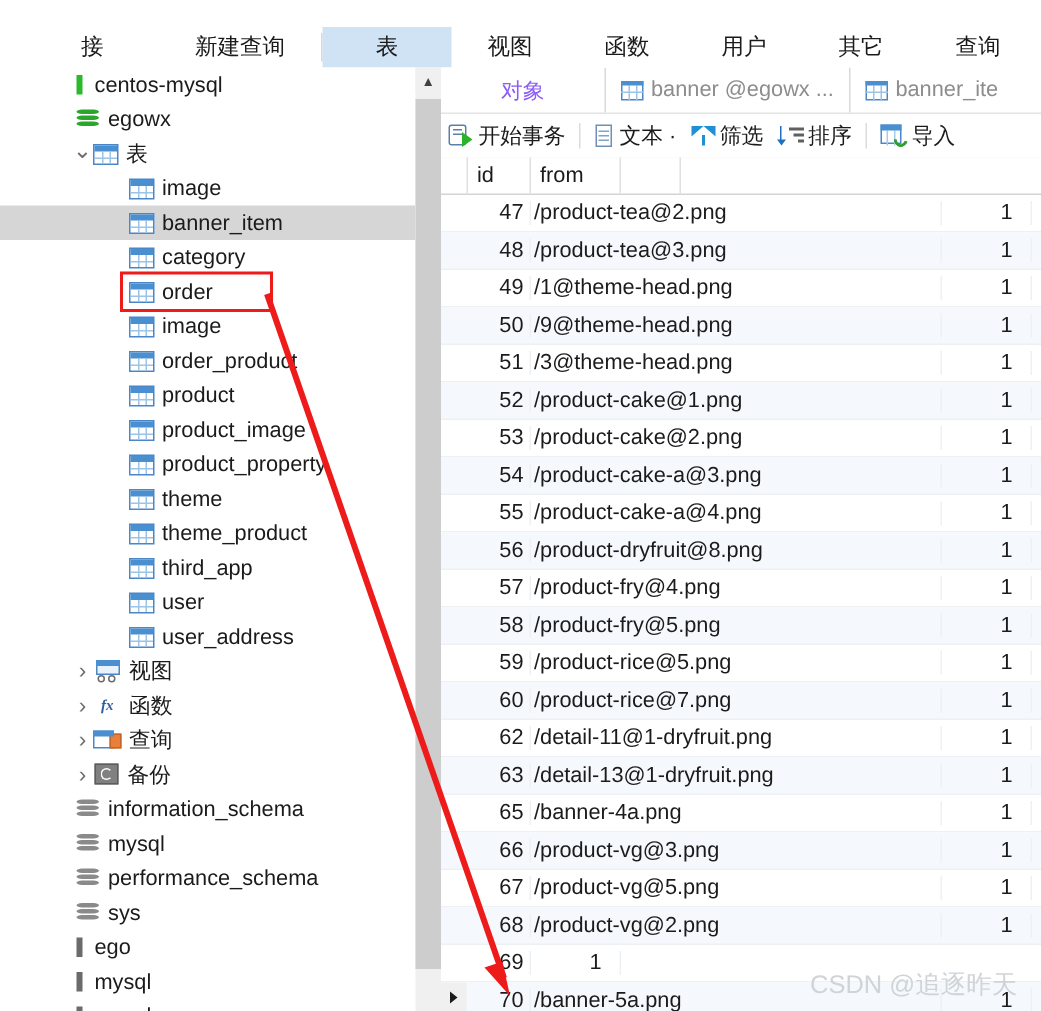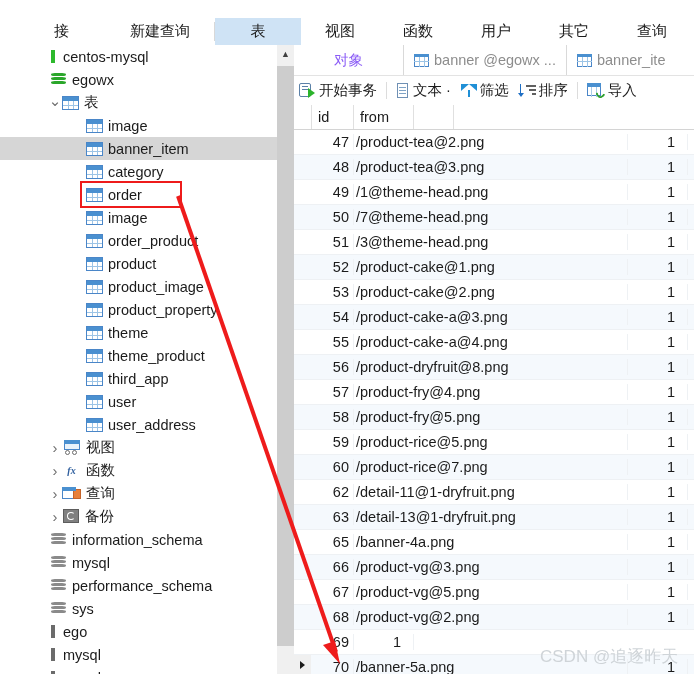--- a/index.html
+++ b/index.html
@@ -758,21 +758,21 @@
           <div class="grid-row">
             <div class="cell c-marker"></div>
             <div class="cell c-id">49</div>
             <div class="cell c-url">/1@theme-head.png</div>
             <div class="cell c-from">1</div>
             <div class="cell c-de"></div>
           </div>
           <div class="grid-row alt">
             <div class="cell c-marker"></div>
             <div class="cell c-id">50</div>
-            <div class="cell c-url">/7@theme-head.png</div>
+            <div class="cell c-url">/9@theme-head.png</div>
             <div class="cell c-from">1</div>
             <div class="cell c-de"></div>
           </div>
           <div class="grid-row">
             <div class="cell c-marker"></div>
             <div class="cell c-id">51</div>
             <div class="cell c-url">/3@theme-head.png</div>
             <div class="cell c-from">1</div>
             <div class="cell c-de"></div>
           </div>

